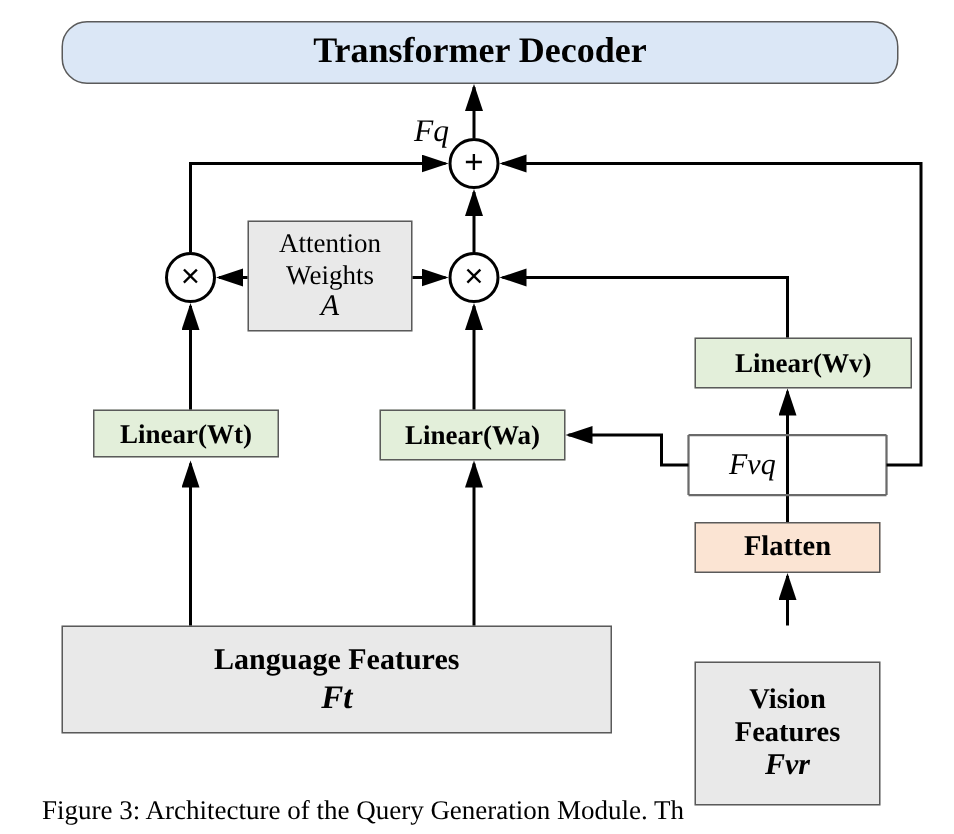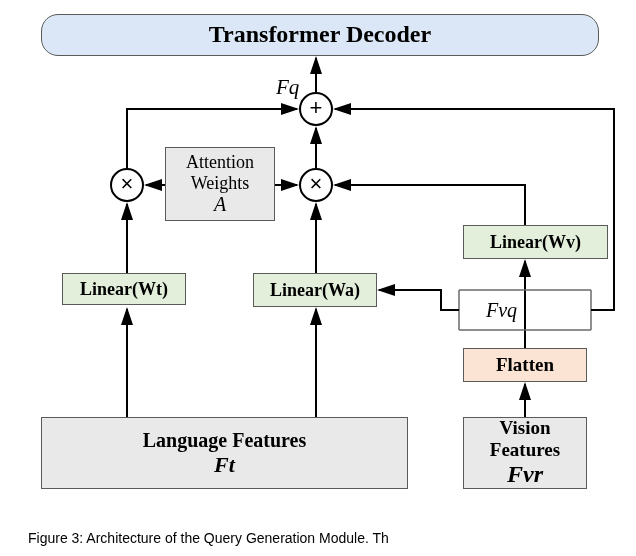--- a/index.html
+++ b/index.html
@@ -55,22 +55,22 @@
   .lbl {
     position:absolute;
     font-style: italic;
     font-size: 21px;
   }
 
   .caption {
     position:absolute;
     left: 28px;
     top: 530px;
-    font-size: 14px;
-    font-family: Liberation Sans, sans-serif;
+    font-size: 18px;
+    font-family: Liberation Serif, serif;
     white-space: nowrap;
     overflow: hidden;
     width: 580px;
   }
 
   svg.arrows {
     position:absolute;
     left:0; top:0;
     width:636px; height:556px;
     pointer-events:none;
@@ -123,24 +123,24 @@
 
 <div class="box orange flatten" style="left:463px; top:348px; width:124px; height:34px;">
   <span>Flatten</span>
 </div>
 
 <div class="box gray lang" style="left:41px; top:417px; width:367px; height:72px; flex-direction:column;">
   <span>Language Features</span>
   <span class="sub" style="font-size:22px;">Ft</span>
 </div>
 
-<div class="box gray vision" style="left:463px; top:417px; width:124px; height:72px; flex-direction:column;">
+<div class="box gray vision" style="left:463px; top:441px; width:124px; height:96px; flex-direction:column;">
   <span>Vision</span>
   <span>Features</span>
-  <span class="sub" style="font-size:24px;">Fvr</span>
+  <span class="sub" style="font-size:20px;">Fvr</span>
 </div>
 
 <div class="caption">
   <span>Figure 3: Architecture of the Query Generation Module.  Th</span>
 </div>
 
 <svg class="arrows">
   <defs>
     <marker id="ah" markerWidth="10" markerHeight="10" refX="8" refY="3" orient="auto">
       <path d="M0,0 L9,3 L0,6 Z" fill="#000"></path>

